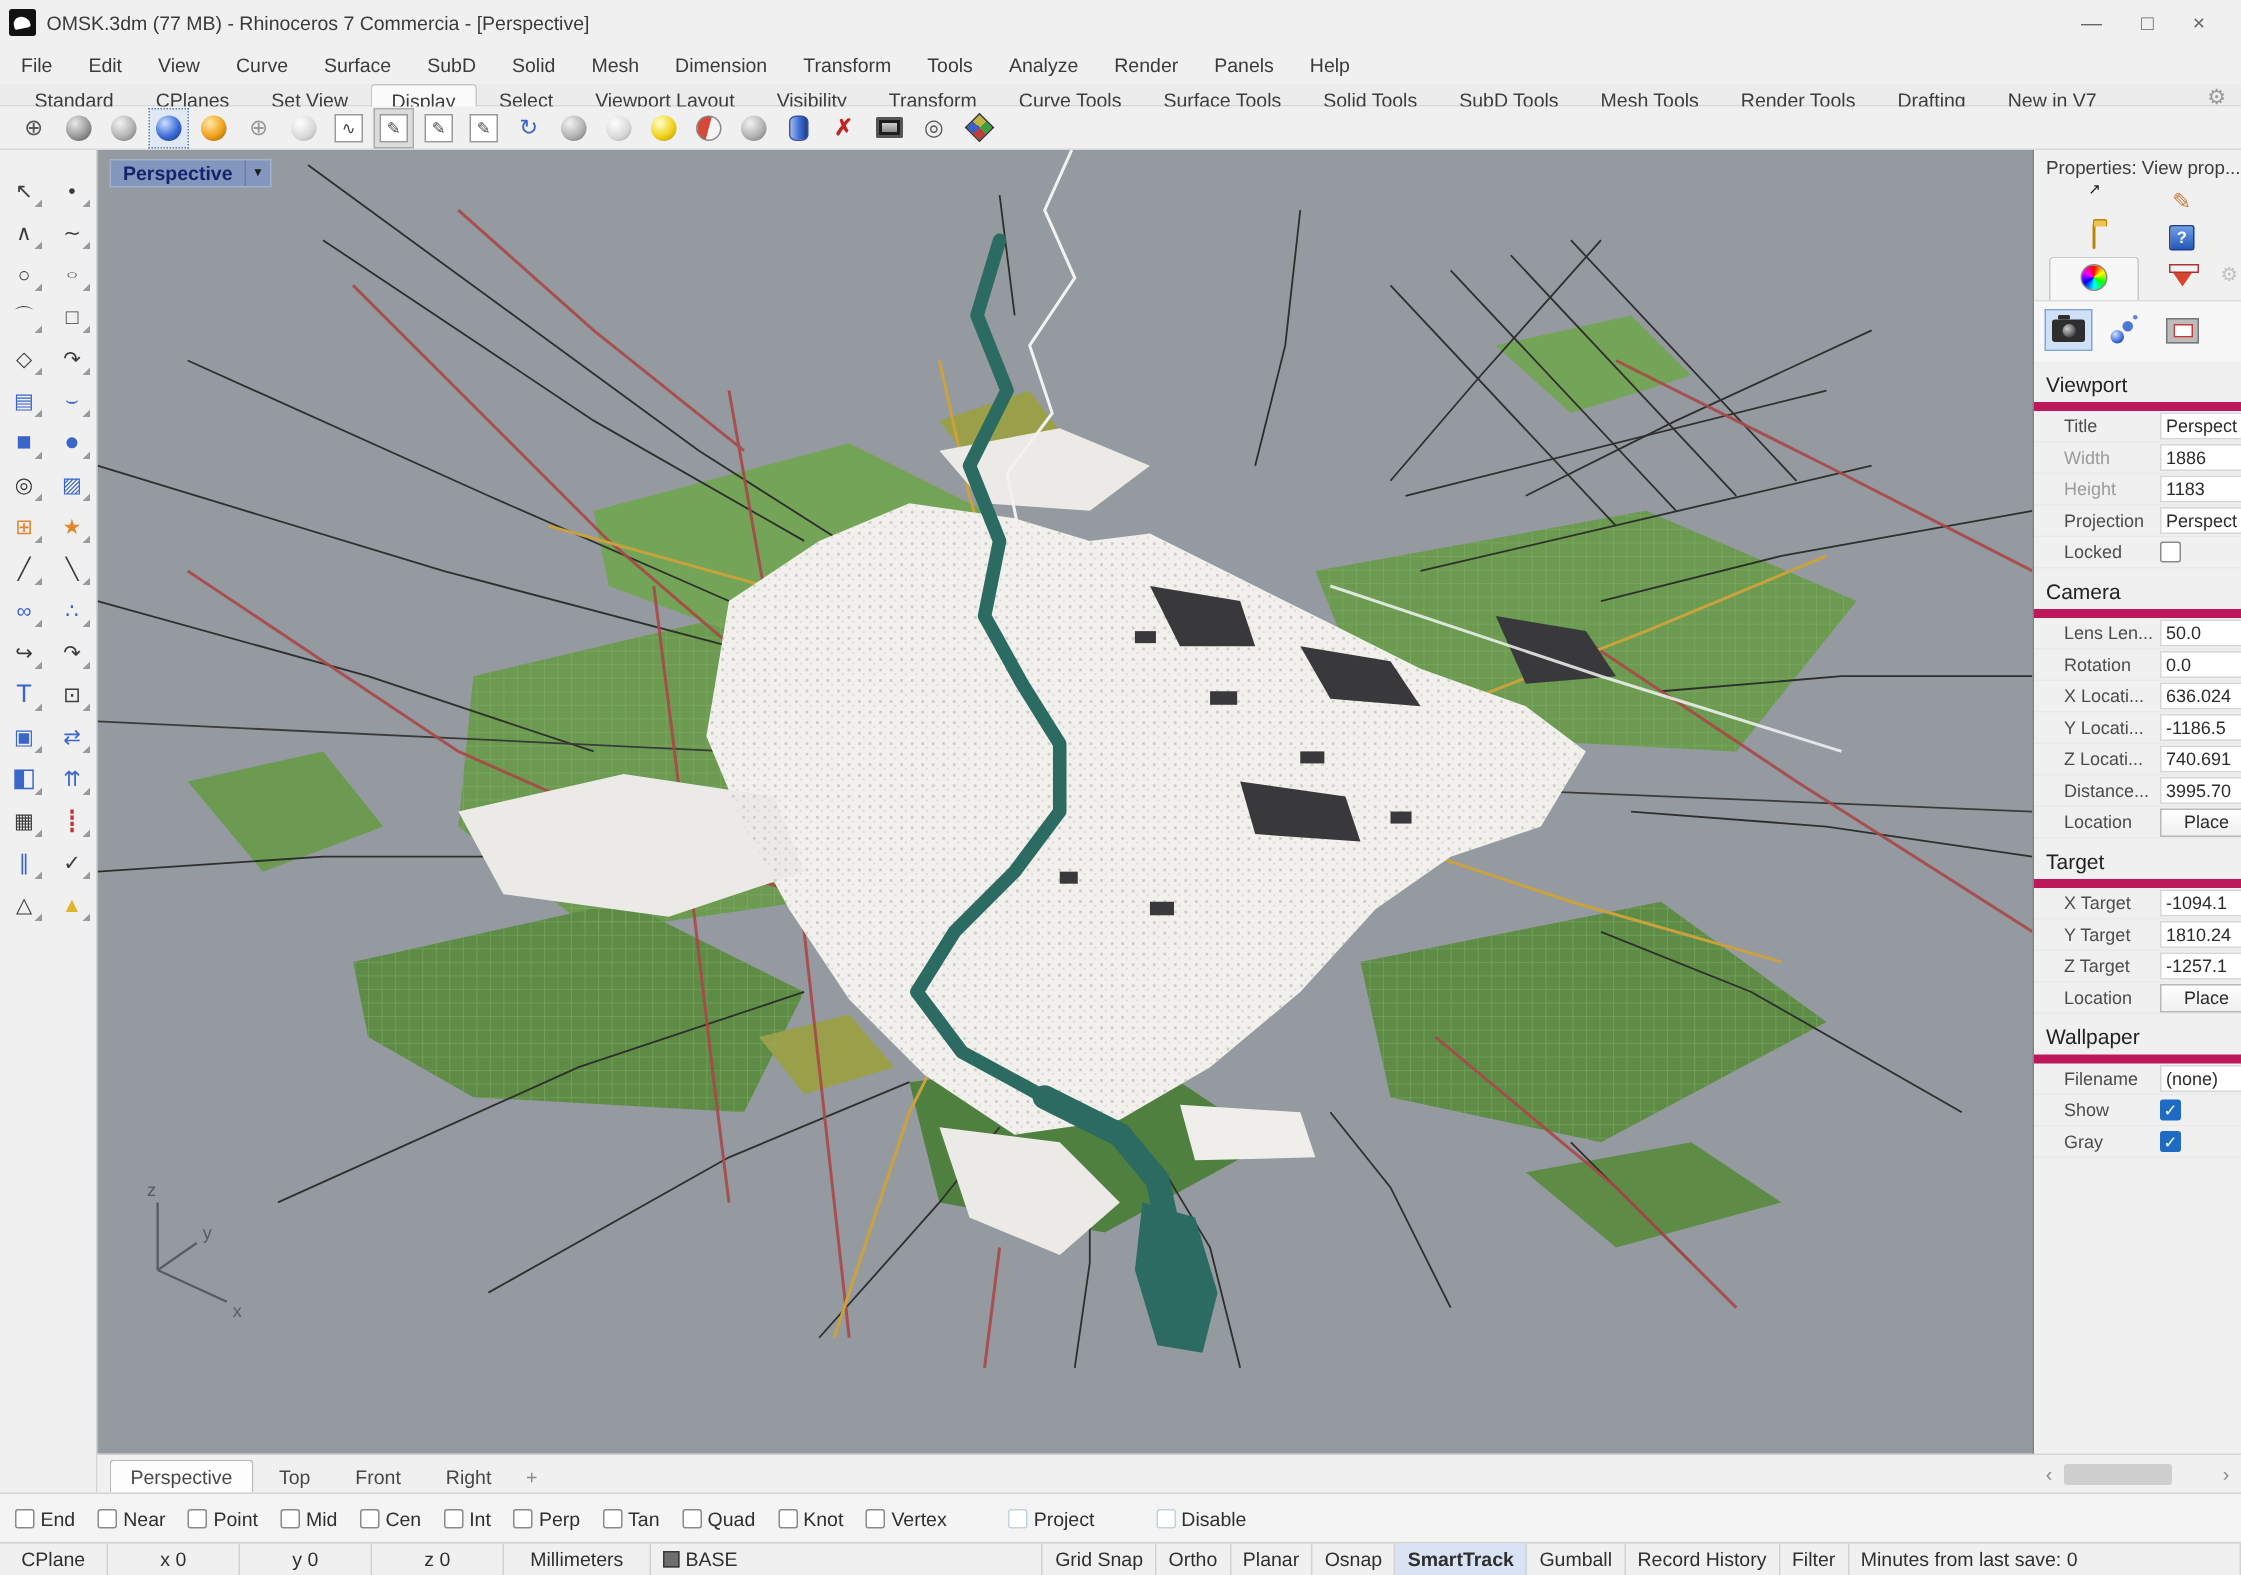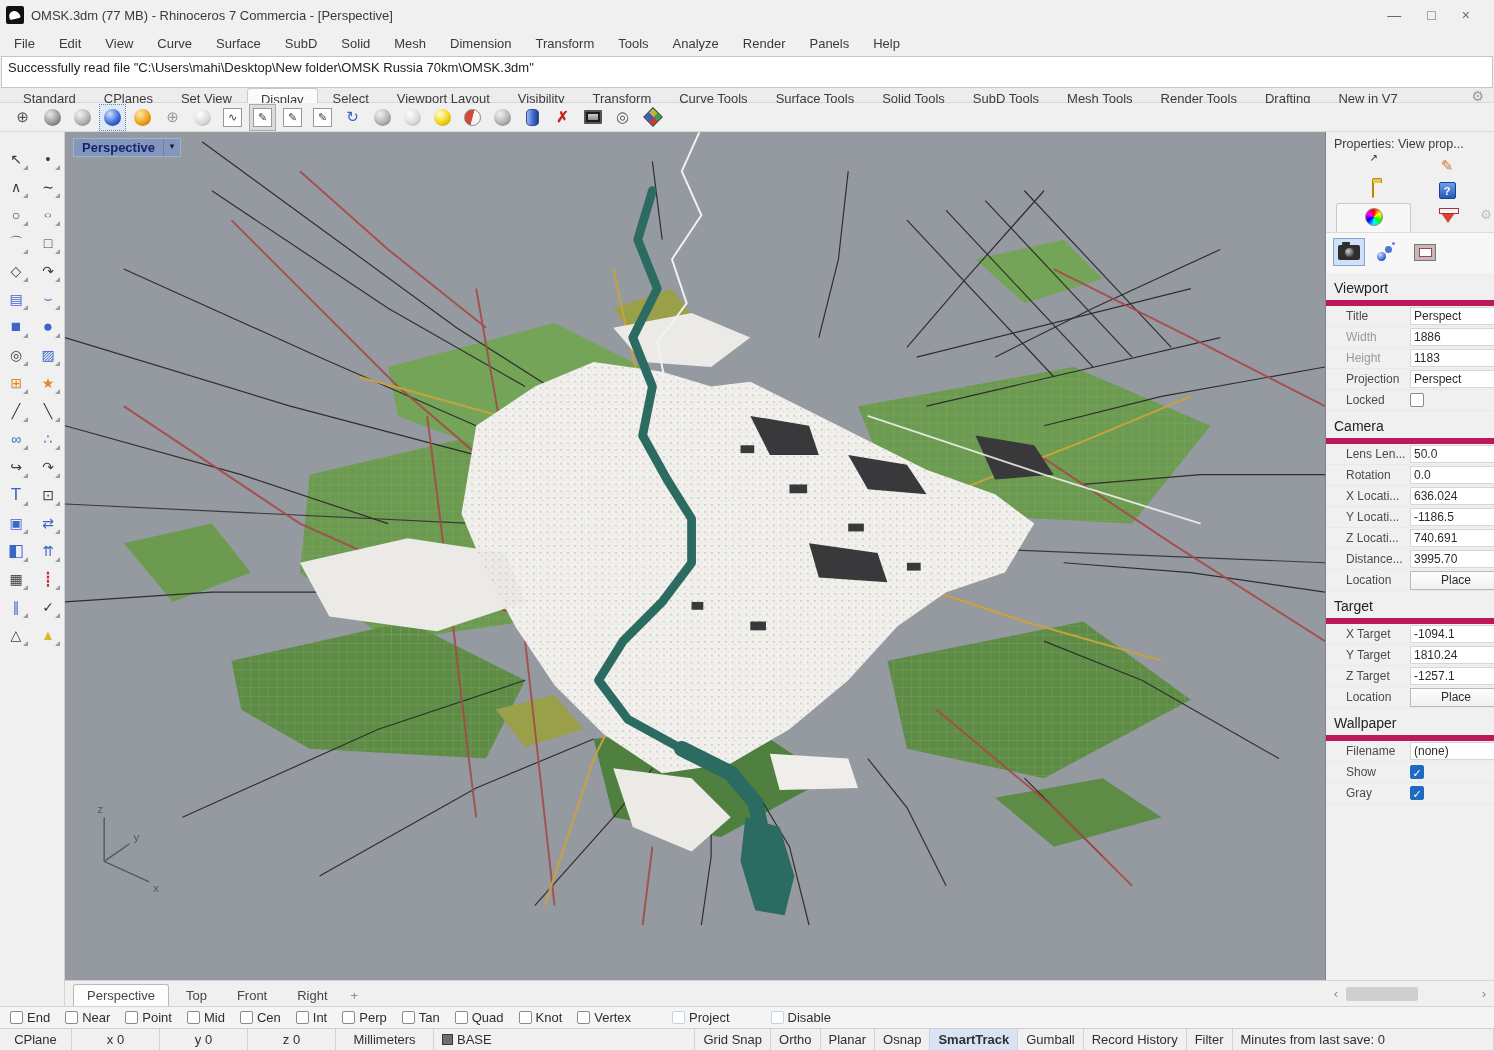--- a/index.html
+++ b/index.html
@@ -80,21 +80,21 @@
   .vplabel .txt { padding:1px 8px; font-weight:bold; font-size:13px; color:#14246b; }
   .vplabel .dd { border-left:1px solid #6f80a0; padding:3px 4px 0; font-size:8px; color:#1c1c1c; }
 
   
   .vtabs { height:26px; background:#f0f0f0; border-top:1px solid #cfcfcf; display:flex; align-items:flex-end; padding:0 8px; gap:4px;}
   .vtab { padding:3px 13px; font-size:13px; color:#474747; }
   .vtab.active { background:#fdfdfd; border:1px solid #b9b9b9; border-bottom:none; border-radius:3px 3px 0 0; }
   .vtab-plus { color:#8a8a8a; padding:3px 6px; font-size:13px; }
 
   
-  .rpanel { width:168px; background:#f0f0f0; display:flex; flex-direction:column; overflow:hidden; }
+  .rpanel { width:138px; background:#f0f0f0; display:flex; flex-direction:column; overflow:hidden; }
   .rp-head { padding:5px 0 2px 8px; font-size:12.5px; color:#3c3c3c; white-space:nowrap; overflow:hidden; }
   .rp-icons { display:grid; grid-template-columns:1fr 1fr; justify-items:center; row-gap:7px; padding:4px 10px 2px; }
   .rp-tabs { display:flex; align-items:center; padding:2px 10px 0; position:relative; }
   .rp-tab { flex:1; display:flex; justify-content:center; padding:4px 0 6px; }
   .rp-tab.active { background:#f7f7f7; border:1px solid #c9c9c9; border-bottom:none; border-radius:3px 3px 0 0; }
   .rp-gear { position:absolute; right:2px; top:6px; color:#c2c2c2; font-size:13px; }
   .rp-sub { display:flex; gap:8px; padding:6px 8px 8px; border-top:1px solid #dcdcdc; background:#f7f7f7; }
   .rp-subbtn { width:30px; height:26px; display:flex; align-items:center; justify-content:center; }
   .rp-subbtn.sel { background:#cfe0f7; outline:1px solid #7da7d8; }
   .picon-sph { width:18px; height:18px; border-radius:50%; background:radial-gradient(circle at 35% 30%, #cfe0ff, #3d6cd8 55%, #142f6e); position:relative;}
@@ -133,21 +133,21 @@
   .cbx { width:14px; height:14px; border:1px solid #8a8a8a; border-radius:2px; background:#fff; display:inline-block; }
   .cbx.checked { background:#1f6bc4; border-color:#1f6bc4; color:#fff; font-size:11px; text-align:center; line-height:14px; }
   .cbx.checked i { font-style:normal; }
 
   .pscroll { height:26px; border-top:1px solid #d6d6d6; display:flex; align-items:center; padding:0 2px; gap:2px; }
   .pscroll .arr { width:16px; text-align:center; color:#8a8a8a; font-size:13px; }
   .pscroll .thumb { flex:0 0 72px; height:14px; background:#cfcfcf; border-radius:2px; }
   .pscroll .track { flex:1; }
 
   
-  .osnap { height:22px; background:#f4f4f4; border-top:1px solid #d4d4d4; display:flex; align-items:center; padding:5px 10px; gap:15px; font-size:13px; color:#2f2f2f;}
+  .osnap { height:22px; background:#f4f4f4; border-top:1px solid #d4d4d4; display:flex; align-items:center; padding:16px 10px; gap:15px; font-size:13px; color:#2f2f2f;}
   .os { display:flex; align-items:center; gap:4px; }
   .cb { width:13px; height:13px; border:1px solid #8a8a8a; border-radius:2px; background:#fff; display:inline-block; }
   .cb.lite { border-color:#c6d2e2; }
   .os.pushed { margin-left:26px; }
 
   
   .statusbar { height:22px; background:#f0f0f0; border-top:1px solid #cfcfcf; display:flex; align-items:stretch; font-size:13px; color:#2f2f2f; }
   .st { display:flex; align-items:center; justify-content:center; padding:0 8px; border-right:1px solid #d2d2d2; white-space:nowrap; }
   .st.lft { justify-content:flex-start; }
   .st.grow { flex:1; }
@@ -180,23 +180,20 @@
     <span>Mesh</span>
     <span>Dimension</span>
     <span>Transform</span>
     <span>Tools</span>
     <span>Analyze</span>
     <span>Render</span>
     <span>Panels</span>
     <span>Help</span>
   </div>
 
-  <div class="cmdhist">
-    <span>Successfully read file "C:\Users\mahi\Desktop\New folder\OMSK Russia 70km\OMSK.3dm"</span>
-  </div>
 
   <div class="tabbar">
     <span class="tab">Standard</span>
     <span class="tab">CPlanes</span>
     <span class="tab">Set View</span>
     <span class="tab active">Display</span>
     <span class="tab">Select</span>
     <span class="tab">Viewport Layout</span>
     <span class="tab">Visibility</span>
     <span class="tab">Transform</span>

